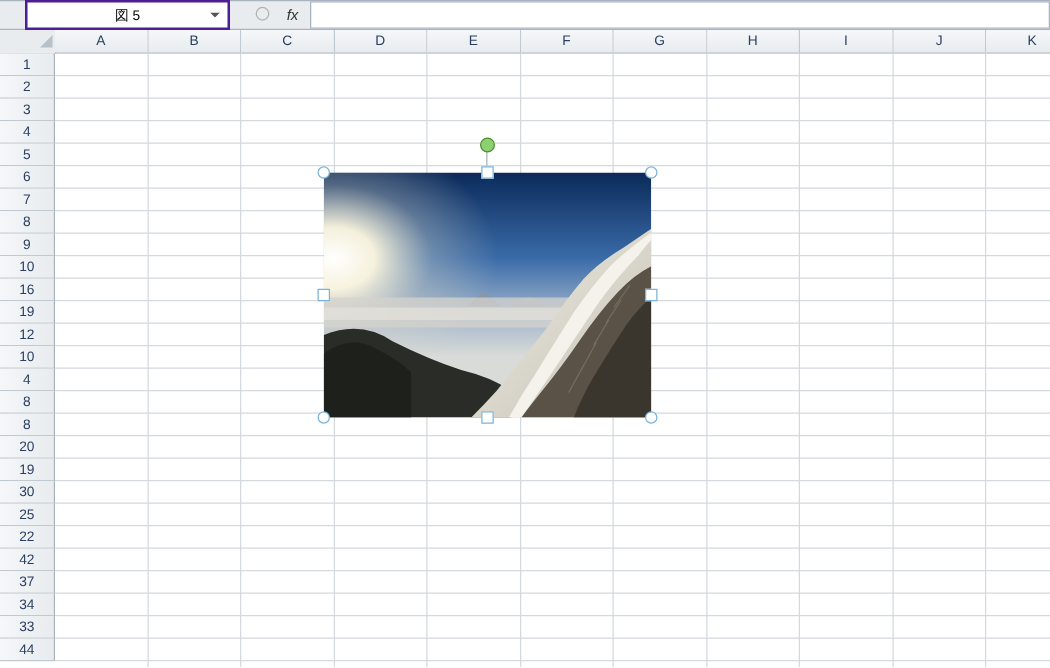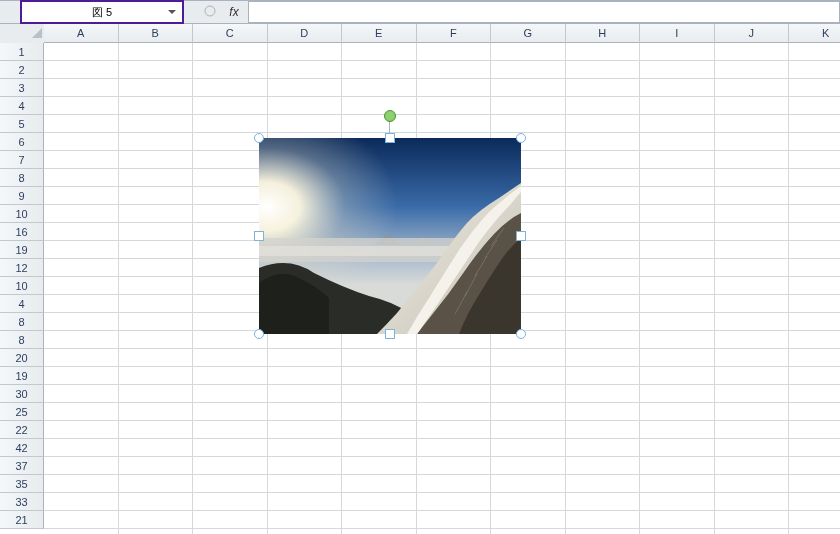--- a/index.html
+++ b/index.html
@@ -266,23 +266,23 @@
       <div class="row-header">4</div>
       <div class="row-header">8</div>
       <div class="row-header">8</div>
       <div class="row-header">20</div>
       <div class="row-header">19</div>
       <div class="row-header">30</div>
       <div class="row-header">25</div>
       <div class="row-header">22</div>
       <div class="row-header">42</div>
       <div class="row-header">37</div>
-      <div class="row-header">35</div>
+      <div class="row-header">34</div>
       <div class="row-header">33</div>
-      <div class="row-header">21</div>
+      <div class="row-header">44</div>
     </div>
   <div class="grid">
     <div class="grid-vlines" id="grid-lines">
         <div class="vline" style="left: 73.5px;"></div>
         <div class="vline" style="left: 148px;"></div>
         <div class="vline" style="left: 222.5px;"></div>
         <div class="vline" style="left: 297px;"></div>
         <div class="vline" style="left: 371.5px;"></div>
         <div class="vline" style="left: 446px;"></div>
         <div class="vline" style="left: 520.5px;"></div>

